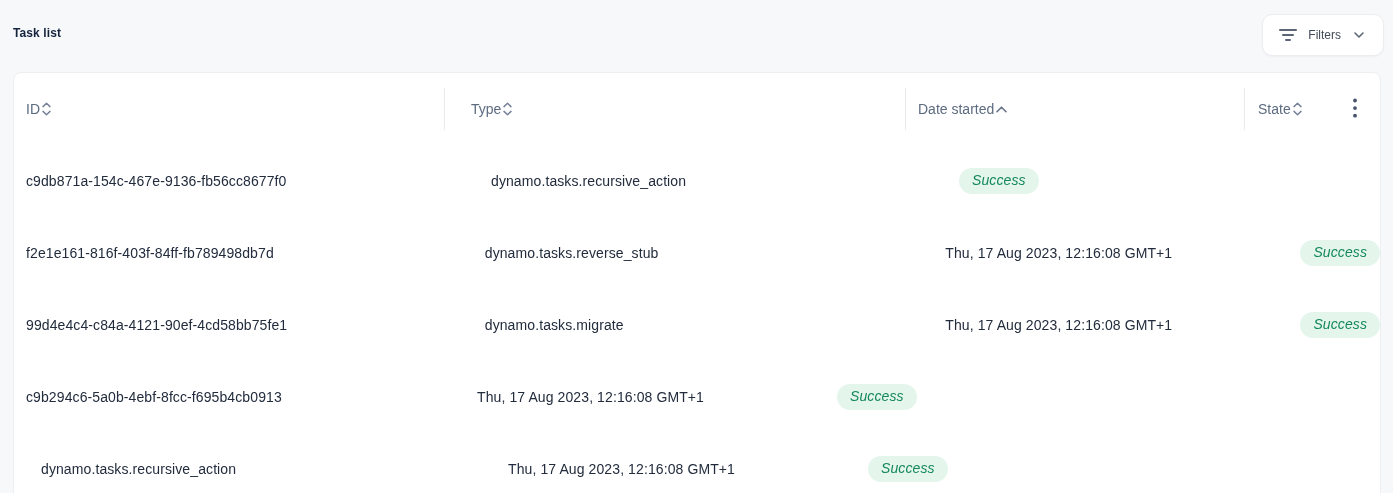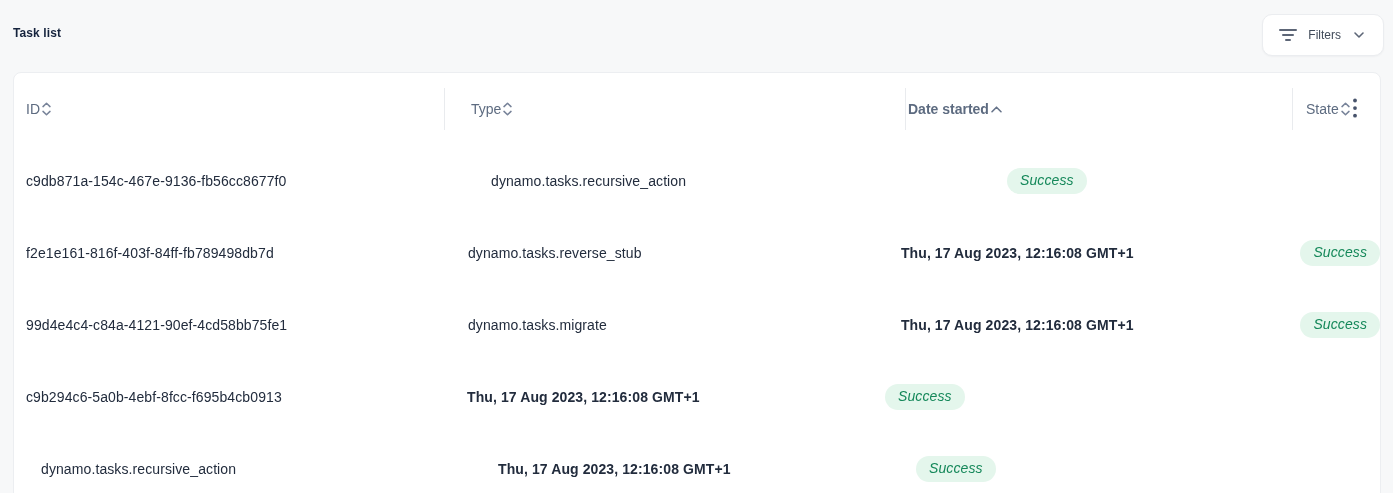--- a/index.html
+++ b/index.html
@@ -73,22 +73,22 @@
   .th.divided::before {
     content: "";
     position: absolute;
     left: 0; top: 50%;
     transform: translateY(-50%);
     width: 1px; height: 42px;
     background: #e9ebee;
   }
   .col-id   { width: 430px; padding-left: 12px; }
   .col-type { width: 461px; padding-left: 27px; }
-  .col-date_started { width: 339px; padding-left: 3px; font-weight: bold; }
-  .col-state { flex: 1; padding-left: 14px; margin-left: 48px; }
+  .col-date_started { width: 339px; padding-left: 13px; }
+  .col-state { flex: 1; padding-left: 14px; }
   .sort-icon { display: inline-flex; align-items: center; }
   .kebab-btn {
     position: absolute;
     right: 13px; top: 50%;
     transform: translateY(-53%);
     width: 24px; height: 30px;
     display: flex; align-items: center; justify-content: center;
     background: transparent; border: none; cursor: pointer;
   }
   .tbody { }

